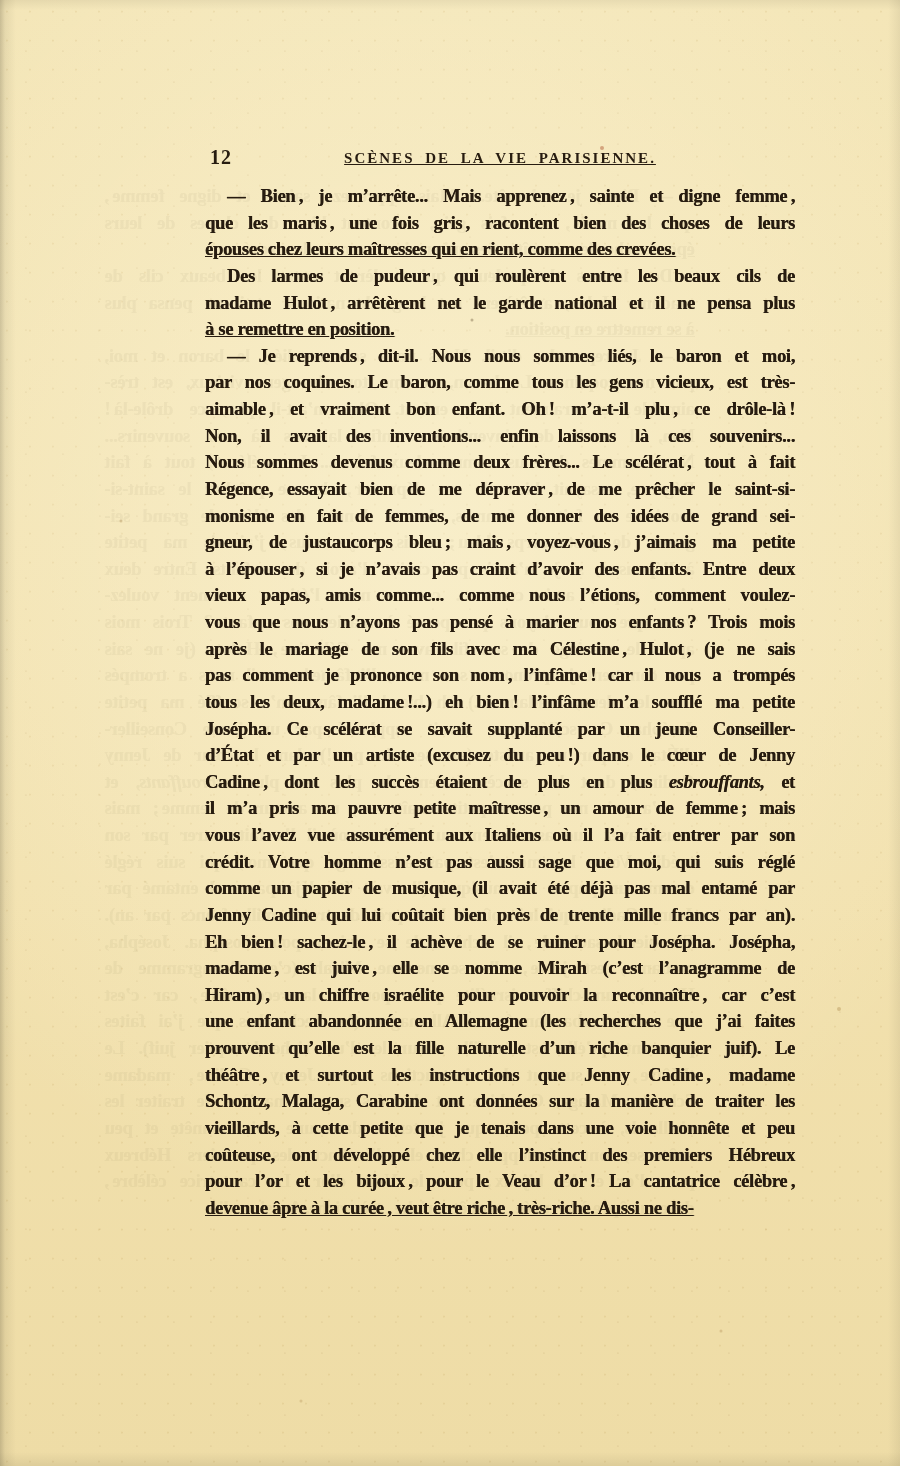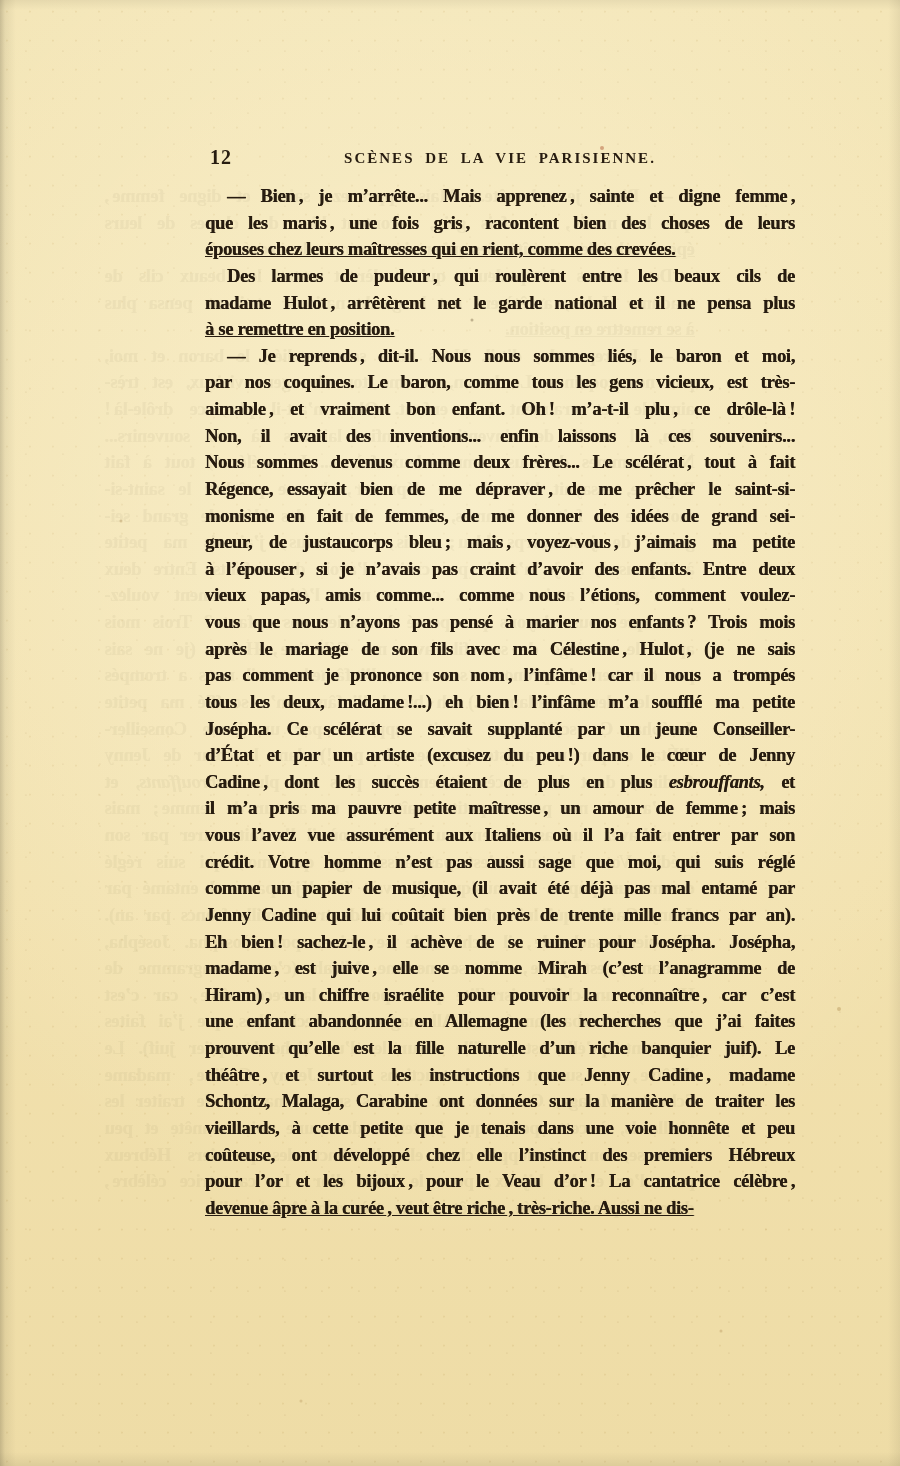--- a/index.html
+++ b/index.html
@@ -64,20 +64,21 @@
     letter-spacing: 1px;
   }
   .running {
     text-align: center;
     font-size: 15px;
     font-weight: bold;
     letter-spacing: 2px;
     word-spacing: 5px;
     padding-top: 4px;
     white-space: nowrap;
+    text-decoration: underline;
   }
 
   .text-block {
     position: absolute;
     left: 205px;
     top: 183px;
     width: 590px;
   }
   .line {
     height: 26.64px;

